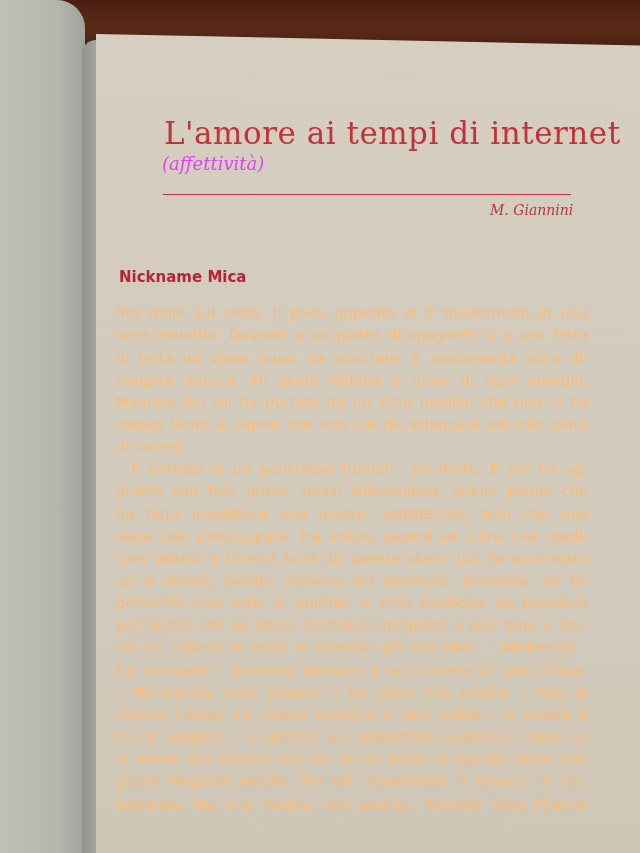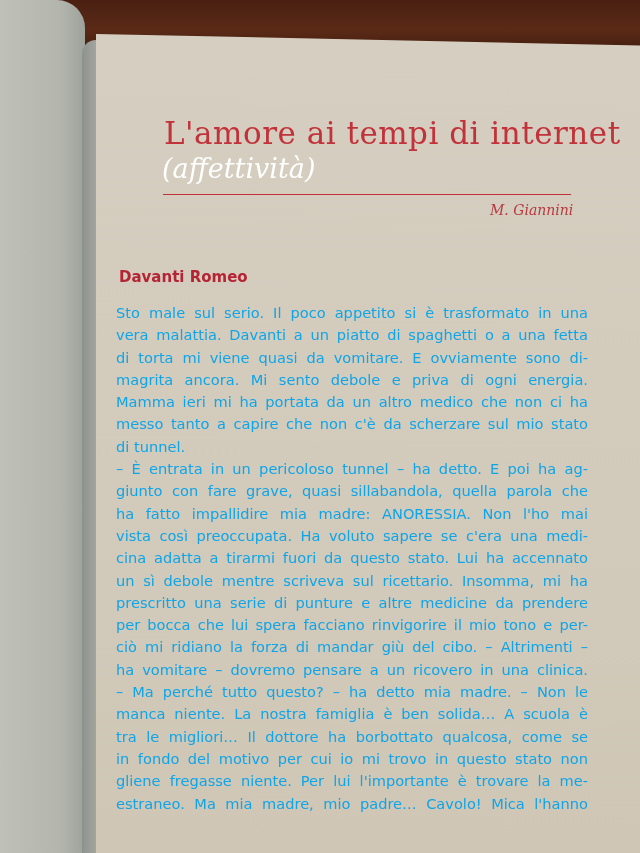--- a/index.html
+++ b/index.html
@@ -27,59 +27,59 @@
     transform: skewY(1.2deg);
     transform-origin: top left;
   }
   .title {
     position:absolute; left:120px; top:115px;
     color:#c2323a; font-family:"DejaVu Serif", serif; font-size:31px;
     letter-spacing:0.5px; white-space:nowrap;margin-left:44px;
   }
   .subtitle {
     position:absolute; left:162px; top:153px;
-    color:#ffffff; font-family:"DejaVu Serif", serif; font-style:italic;
-    font-size:27px; white-space:nowrap;
+    color:#d946ef; font-family:"DejaVu Serif", serif; font-style:italic;
+    font-size:18px; white-space:nowrap;
   }
   .rule {
     position:absolute; left:163px; top:194px; width:408px; height:1px;
     background:#c2323a;
   }
   .author {
     position:absolute; left:490px; top:202px;
     color:#b63a40; font-family:"DejaVu Serif", serif; font-style:italic;
     font-size:14px; white-space:nowrap;
   }
   .heading {
     position:absolute; left:119px; top:268px;
     color:#b52434; font-family:"DejaVu Sans", sans-serif; font-weight:bold;
     font-size:15px; white-space:nowrap;
   }
   .body-text {
     position:absolute; left:116px; top:302px; width:472px;
-    color:#0ea5e9; font-family:"DejaVu Sans", sans-serif; font-size:14.6px;
+    color:#fdba74; font-family:"DejaVu Sans", sans-serif; font-size:14.6px;
     line-height:22.3px;
   }
   .line { white-space:nowrap; text-align:justify; text-align-last:justify; display:block; }
   .line.last { text-align-last:left; }
 </style>
 </head>
 <body>
 
 <div class="wood"></div>
 <div class="left-page"></div>
 <div class="gutter"></div>
 <div class="page"></div>
 
 <div class="title">L'amore ai tempi di internet</div>
 <div class="subtitle">(affettività)</div>
 <div class="rule"></div>
 <div class="author">M. Giannini</div>
 
-<div class="heading">Davanti Romeo</div>
+<div class="heading">Nickname Mica</div>
 
 <div class="body-text">
   <span class="line">Sto male sul serio. Il poco appetito si è trasformato in una</span>
   <span class="line">vera malattia. Davanti a un piatto di spaghetti o a una fetta</span>
   <span class="line">di torta mi viene quasi da vomitare. E ovviamente sono di-</span>
   <span class="line">magrita ancora. Mi sento debole e priva di ogni energia.</span>
   <span class="line">Mamma ieri mi ha portata da un altro medico che non ci ha</span>
   <span class="line">messo tanto a capire che non c'è da scherzare sul mio stato</span>
   <span class="line last">di tunnel.</span>
   <span class="line">– È entrata in un pericoloso tunnel – ha detto. E poi ha ag-</span>

